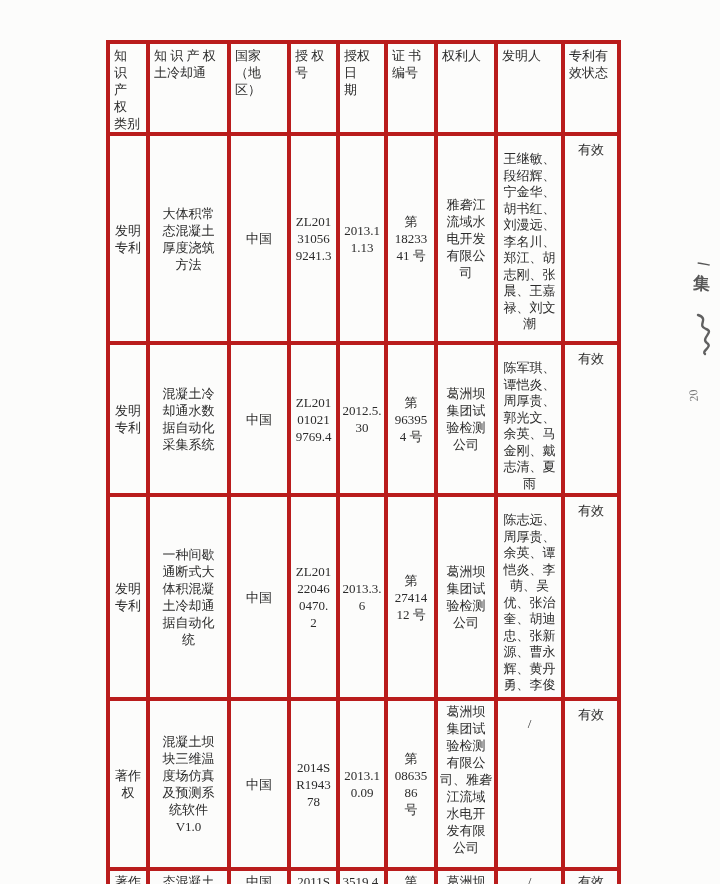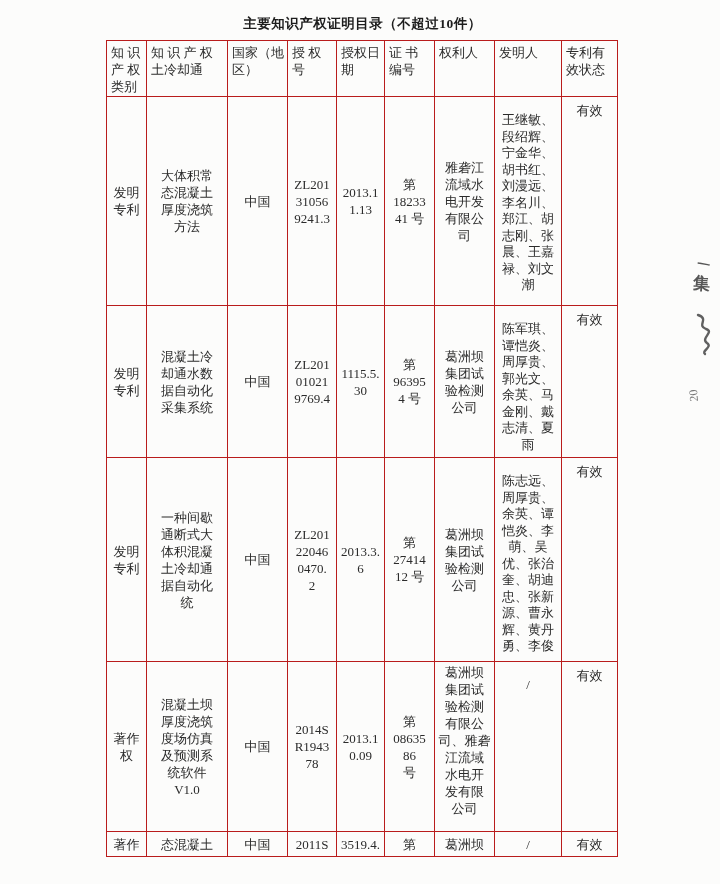--- a/index.html
+++ b/index.html
@@ -19,21 +19,21 @@
     letter-spacing:0.5px;
     color:#1d1d1d;
   }
   table.ip-table {
     position:absolute;
     left:106px; top:40px;
     border-collapse:collapse;
     table-layout:fixed;
   }
   .ip-table th, .ip-table td {
-    border:1px solid #b91c1c;
+    border:4px solid #b91c1c;
     font-size:13px;
     line-height:17px;
     white-space:pre-line;
     overflow:hidden;
     font-weight:normal;
   }
   .ip-table th {
     text-align:left;
     vertical-align:top;
     padding:3px 3px 0 4px;
@@ -59,21 +59,20 @@
   .mk-dash { left:697px; top:256px; font-size:13px; font-weight:bold; transform:rotate(10deg); }
   .mk-seal { left:693px; top:272px; font-size:17px; font-weight:bold; transform:rotate(4deg); }
   .mk-num  { left:688px; top:388px; font-size:12px; transform:rotate(-95deg); opacity:0.65; }
   .mk-scribble { position:absolute; left:692px; top:312px; opacity:0.8; }
 </style>
 </head>
 <body>
 
 <div class="page">
 
-  <div class="doc-title">主要知识产权证明目录（不超过10件）</div>
 
   <table class="ip-table">
     <colgroup>
       <col style="width:40px">
         <col style="width:81px">
         <col style="width:60px">
       <col style="width:49px">
         <col style="width:48px">
         <col style="width:50px">
       <col style="width:60px">
@@ -140,21 +139,21 @@
         <td>发明
 专利</td>
         <td>混凝土冷
 却通水数
 据自动化
 采集系统</td>
         <td>中国</td>
         <td>ZL201
 01021
 9769.4</td>
-        <td>1115.5.
+        <td>2012.5.
 30</td>
         <td>第
 96395
 4 号</td>
         <td>葛洲坝
 集团试
 验检测
 公司</td>
         <td class="col-inv">陈军琪、
 谭恺炎、
@@ -199,21 +198,21 @@
 忠、张新
 源、曹永
 辉、黄丹
 勇、李俊</td>
         <td class="col-status">有效</td>
       </tr>
       <tr class="h-r4">
         <td>著作
 权</td>
         <td>混凝土坝
-厚度浇筑
+块三维温
 度场仿真
 及预测系
 统软件
 V1.0</td>
         <td>中国</td>
         <td>2014S
 R1943
 78</td>
         <td>2013.1
 0.09</td>

